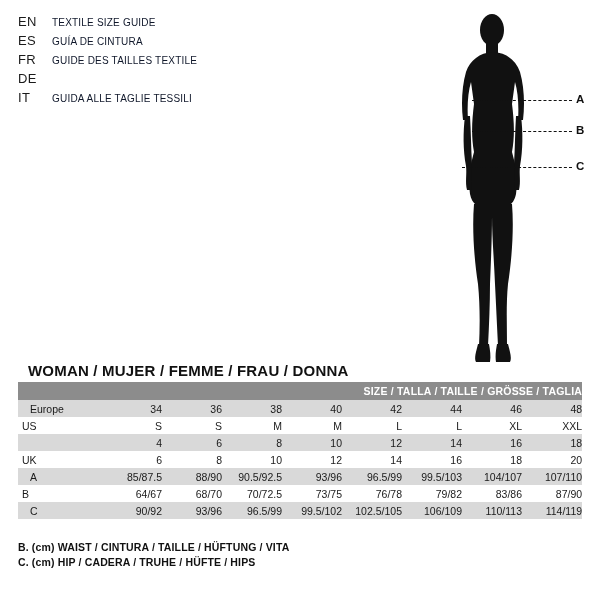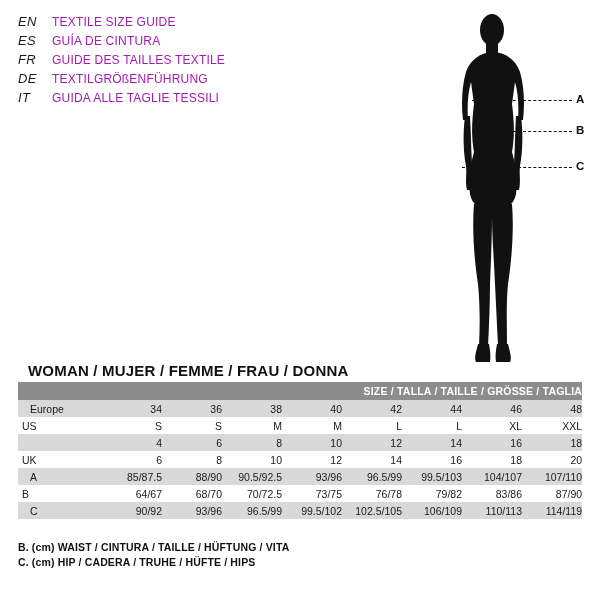--- a/index.html
+++ b/index.html
@@ -31,26 +31,25 @@
   .lang-row {
     display: flex;
     align-items: baseline;
     height: 19px;
   }
   .lang-code {
     width: 34px;
     font-size: 13px;
     letter-spacing: 0.3px;
     color: #1a1a1a;
-    font-style: italic;
   }
   .lang-text {
-    font-size: 12px;
+    font-size: 10px;
     letter-spacing: 0.2px;
-    color: #a21caf;
+    color: #0f172a;
     white-space: nowrap;
   }
 
   
   .figure-wrap {
     position: absolute;
     top: 8px;
     left: 430px;
     width: 160px;
     height: 360px;
@@ -155,21 +154,20 @@
     <div class="lang-row">
       <span class="lang-code">ES</span>
       <span class="lang-text">GUÍA DE CINTURA</span>
     </div>
     <div class="lang-row">
       <span class="lang-code">FR</span>
       <span class="lang-text">GUIDE DES TAILLES TEXTILE</span>
     </div>
     <div class="lang-row">
       <span class="lang-code">DE</span>
-      <span class="lang-text">TEXTILGRÖßENFÜHRUNG</span>
     </div>
     <div class="lang-row">
       <span class="lang-code">IT</span>
       <span class="lang-text">GUIDA ALLE TAGLIE TESSILI</span>
     </div>
   </div>
 
   <div class="figure-wrap">
     <svg class="figure-svg" width="160" height="362" viewBox="0 0 160 362">
       <g fill="#111111">

